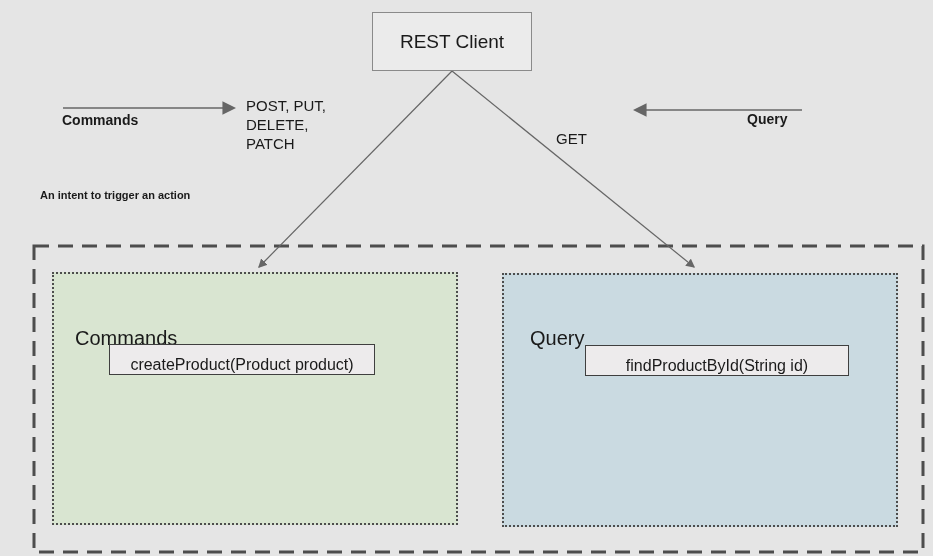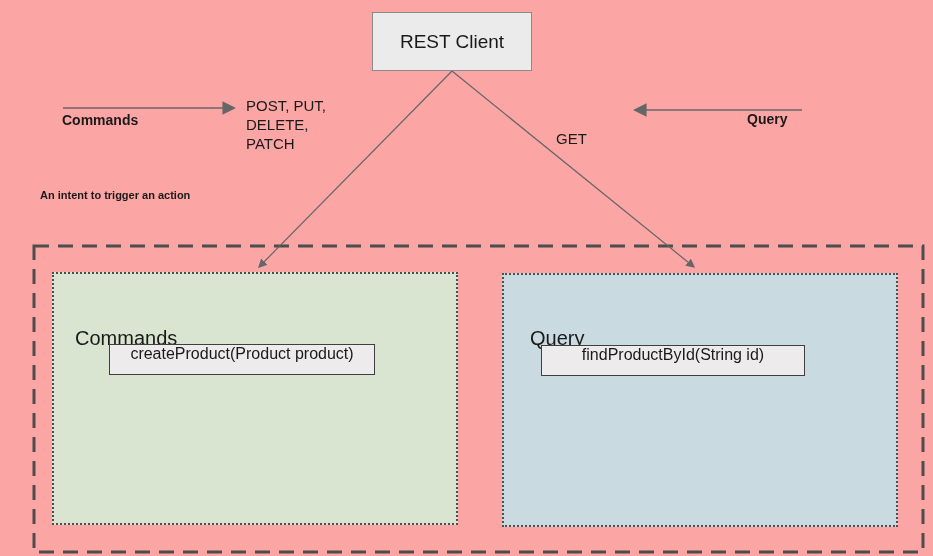--- a/index.html
+++ b/index.html
@@ -1,20 +1,20 @@
 <!DOCTYPE html>
 <html><head>
 <meta charset="utf-8">
 <style>
   html, body { margin: 0; padding: 0; background: #fff; }
   .canvas {
     position: relative;
     width: 933px;
     height: 556px;
-    background: #fca5a5;
+    background: #e5e5e5;
     font-family: "Liberation Sans", "DejaVu Sans", sans-serif;
     color: #1a1a1a;
     overflow: hidden;
   }
   .abs { position: absolute; margin-top: 28px; }
   svg.layer {
     position: absolute;
     left: 0; top: 0;
     width: 933px; height: 556px;
     pointer-events: none;
@@ -52,26 +52,26 @@
     width: 396px; height: 254px;
     background: #cadae1;
   }
   .zone-title { font-size: 20px; }
   .method-box {
     position: absolute;
     background: #edebec;
     border: 1.5px solid #3f3f3f;
     box-sizing: border-box;
     display: flex;
-    align-items: flex-start;
+    align-items: flex-end;
     justify-content: center;
     font-size: 16px;
   }
   .method-create { left: 109px; top: 344px; width: 266px; height: 31px; }
-  .method-find  { left: 541px; top: 345px; width: 264px; height: 31px; }
+  .method-find  { left: 585px; top: 345px; width: 264px; height: 31px; }
 </style>
 </head>
 <body>
 
 <div class="canvas">
 
   <svg class="layer" viewBox="0 0 933 556">
     <defs>
       <marker id="arrowhead" viewBox="0 0 10 10" refX="8.5" refY="5" markerWidth="8.5" markerHeight="8.5" orient="auto-start-reverse">
         <path d="M0,0 L10,5 L0,10 z" fill="#666666"></path>

